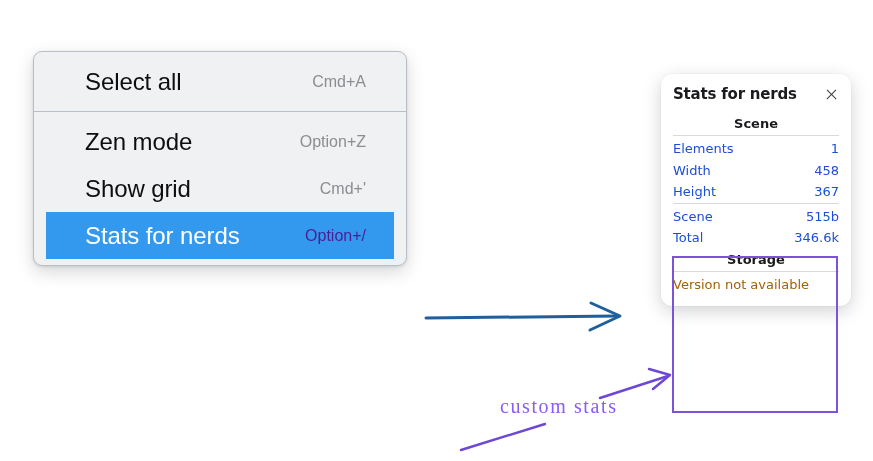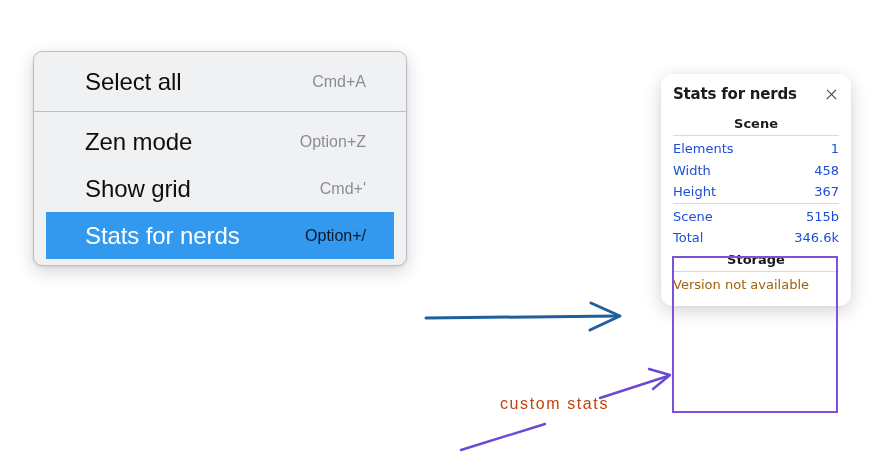--- a/index.html
+++ b/index.html
@@ -52,21 +52,21 @@
   }
   .menu-item .shortcut {
     font-size: 16px;
     color: #8b8d90;
     white-space: nowrap;
   }
   .menu-item.selected {
     background: #3399ee;
   }
   .menu-item.selected .label { color: #ffffff; }
-  .menu-item.selected .shortcut { color: #0f172a; }
+  .menu-item.selected .shortcut { color: #4c1d95; }
 
   
   #stats-panel {
     position: absolute;
     left: 661px;
     top: 74px;
     width: 190px;
     background: #ffffff;
     border-radius: 11px;
     box-shadow: 0 5px 18px rgba(0,0,0,0.18), 0 0 0 0.5px rgba(0,0,0,0.04);
@@ -151,23 +151,23 @@
   #annotations {
     position: absolute;
     left: 0; top: 0;
     width: 873px; height: 461px;
     pointer-events: none;
   }
   #annotation-label {
     position: absolute;
     left: 500px;
     top: 395px;
-    font-family: Liberation Sans, sans-serif;
-    font-size: 16px;
-    color: #c2410c;
+    font-family: Liberation Serif, serif;
+    font-size: 20px;
+    color: #8b5cf6;
     letter-spacing: 1.6px;
     white-space: nowrap;
   }
 </style>
 </head>
 <body>
 
 <div id="context-menu">
 
   <div class="menu-group">

